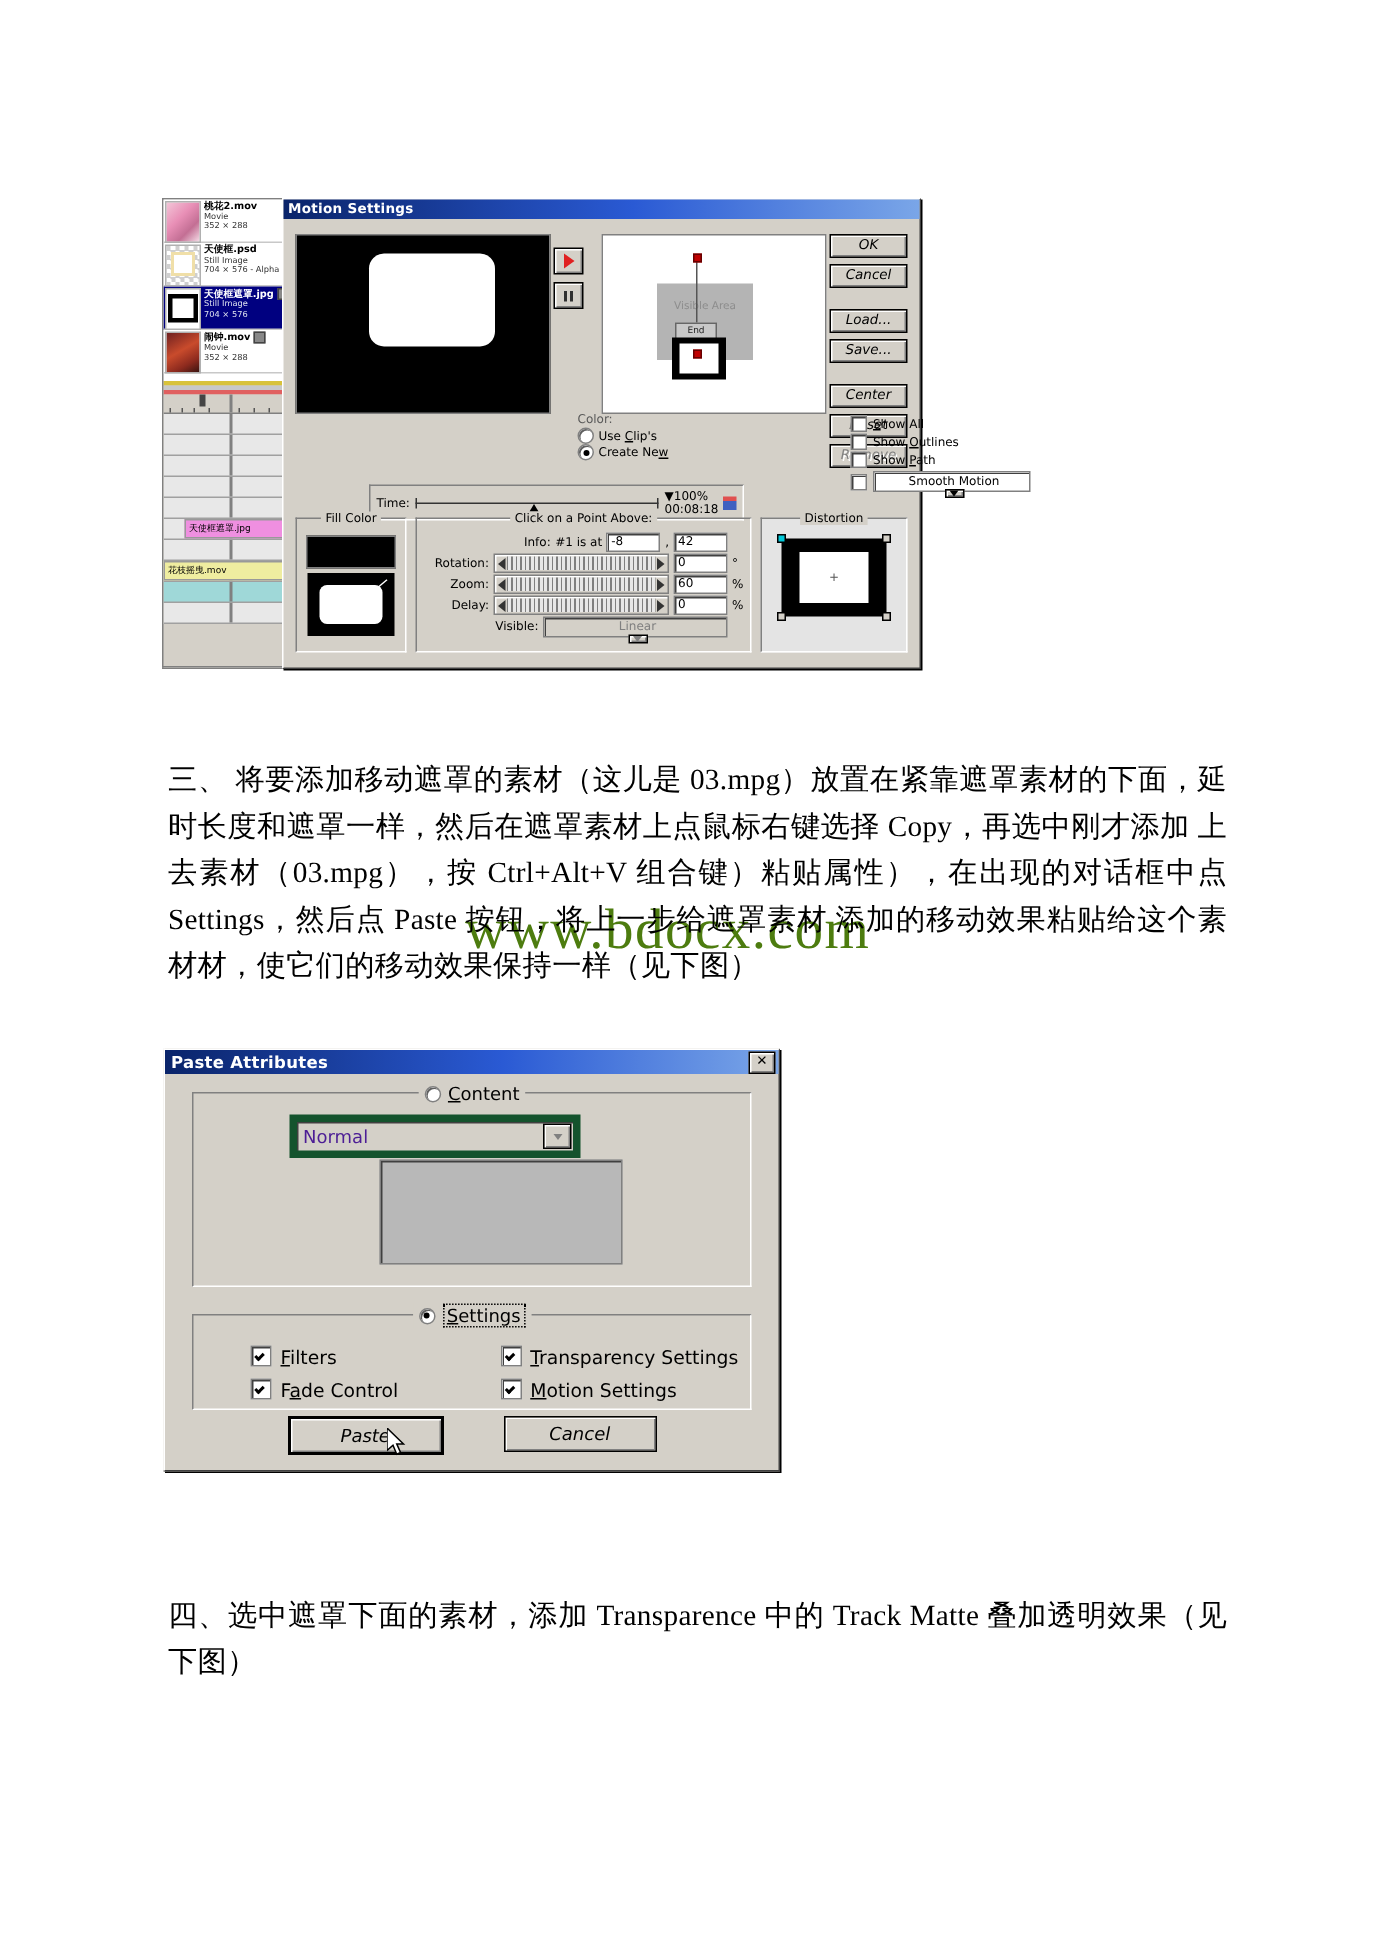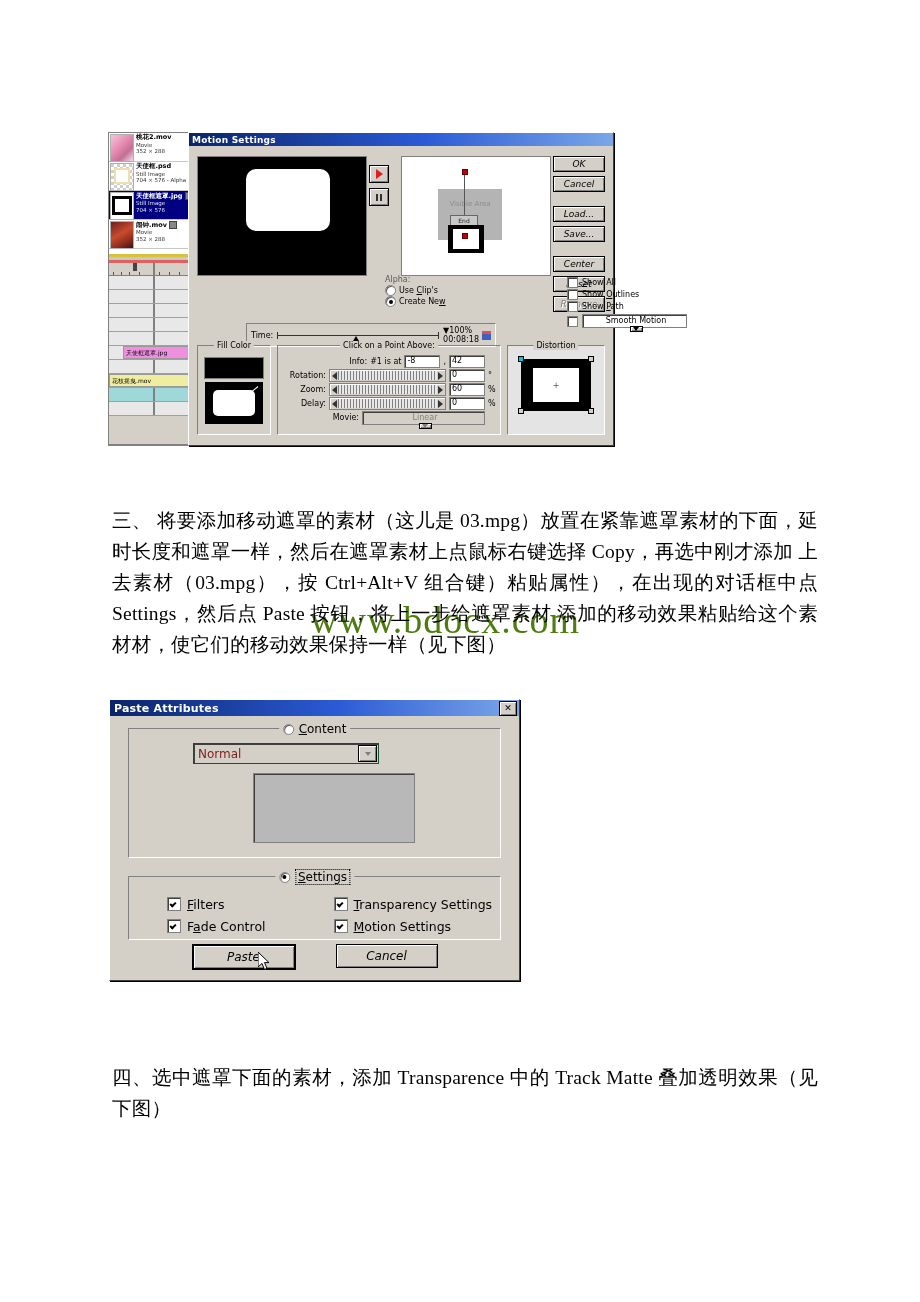--- a/index.html
+++ b/index.html
@@ -182,22 +182,22 @@
   
   #fig2{position:absolute;left:109px;top:699px;width:409px;height:280px;
     background:#d4d0c8;border:1px solid #fff;border-right-color:#404040;
     border-bottom-color:#404040;box-shadow:1px 1px 0 #000;}
   #fig2 .titlebar{height:16px;font-size:11px;justify-content:space-between;padding:0 2px 0 4px;}
   #closebtn{width:16px;height:13px;font-size:9px;font-weight:bold;}
   #contentgrp{position:absolute;left:18px;top:28px;right:18px;height:128px;}
   #contentlabel{position:absolute;top:-7px;left:50%;transform:translateX(-50%);
     background:#d4d0c8;display:flex;align-items:center;gap:5px;font-size:12px;padding:0 4px;}
   #normalcombo{position:absolute;left:64px;top:14px;width:180px;height:19px;
-    background:#d4d0c8;border:1px solid #14532d;box-shadow:inset 1px 1px 0 #404040;
-    color:#7f1d1d;font-size:12px;line-height:18px;padding-left:4px;display:flex;
+    background:#d4d0c8;border:5px solid #14532d;box-shadow:inset 1px 1px 0 #404040;
+    color:#4c1d95;font-size:12px;line-height:18px;padding-left:4px;display:flex;
     align-items:center;justify-content:space-between;}
   #normalcombo .arw{width:17px;height:15px;margin-right:1px;}
   #contentprev{position:absolute;left:124px;top:44px;width:160px;height:68px;
     background:#b8b8b8;border:1px solid #808080;box-shadow:inset 1px 1px 0 #404040;}
   #settingsgrp{position:absolute;left:18px;top:176px;right:18px;height:62px;}
   #settingslabel{position:absolute;top:-8px;left:50%;transform:translateX(-50%);
     background:#d4d0c8;display:flex;align-items:center;gap:5px;font-size:12px;padding:0 4px;}
   #settingslabel .focusring{border:1px dotted #000;padding:0 2px;}
   .schecks{display:flex;flex-wrap:wrap;padding:16px 0 0 38px;}
   .scell{width:50%;display:flex;align-items:center;gap:6px;font-size:12.5px;height:22px;}
@@ -343,21 +343,21 @@
       <div id="msbtns">
         <div class="btn3d">OK</div>
         <div class="btn3d" style="margin-bottom:14px;">Cancel</div>
         <div class="btn3d">Load...</div>
         <div class="btn3d" style="margin-bottom:14px;">Save...</div>
         <div class="btn3d">Center</div>
         <div class="btn3d">Reset</div>
         <div class="btn3d disabled">Remove</div>
       </div>
 
-      <div id="msalpha">Alpha:</div>
+      <div id="msalpha">Color:</div>
       <div id="msradios">
         <div class="r">
           <span class="rdo"></span>
           <span>Use <span class="u">C</span>lip's</span>
         </div>
         <div class="r">
           <span class="rdo on"></span>
           <span>Create Ne<span class="u">w</span></span>
         </div>
       </div>
@@ -454,21 +454,21 @@
                 </span>
               <span class="ribs"></span>
               <span class="sarrow r">
                   <span class="triR"></span>
                 </span>
             </span>
             <span class="numfield">0</span>
             <span class="unit">%</span>
           </div>
           <div class="prow">
-            <span class="plabel">Movie:</span>
+            <span class="plabel">Visible:</span>
             <span class="combo dis" style="width:118px;">
               <span>Linear</span>
               <span class="btn3d arw disabled">
                   <span class="caret" style="border-top-color:#808080;"></span>
                 </span>
             </span>
             <span class="unit"></span>
           </div>
         </div>
 

